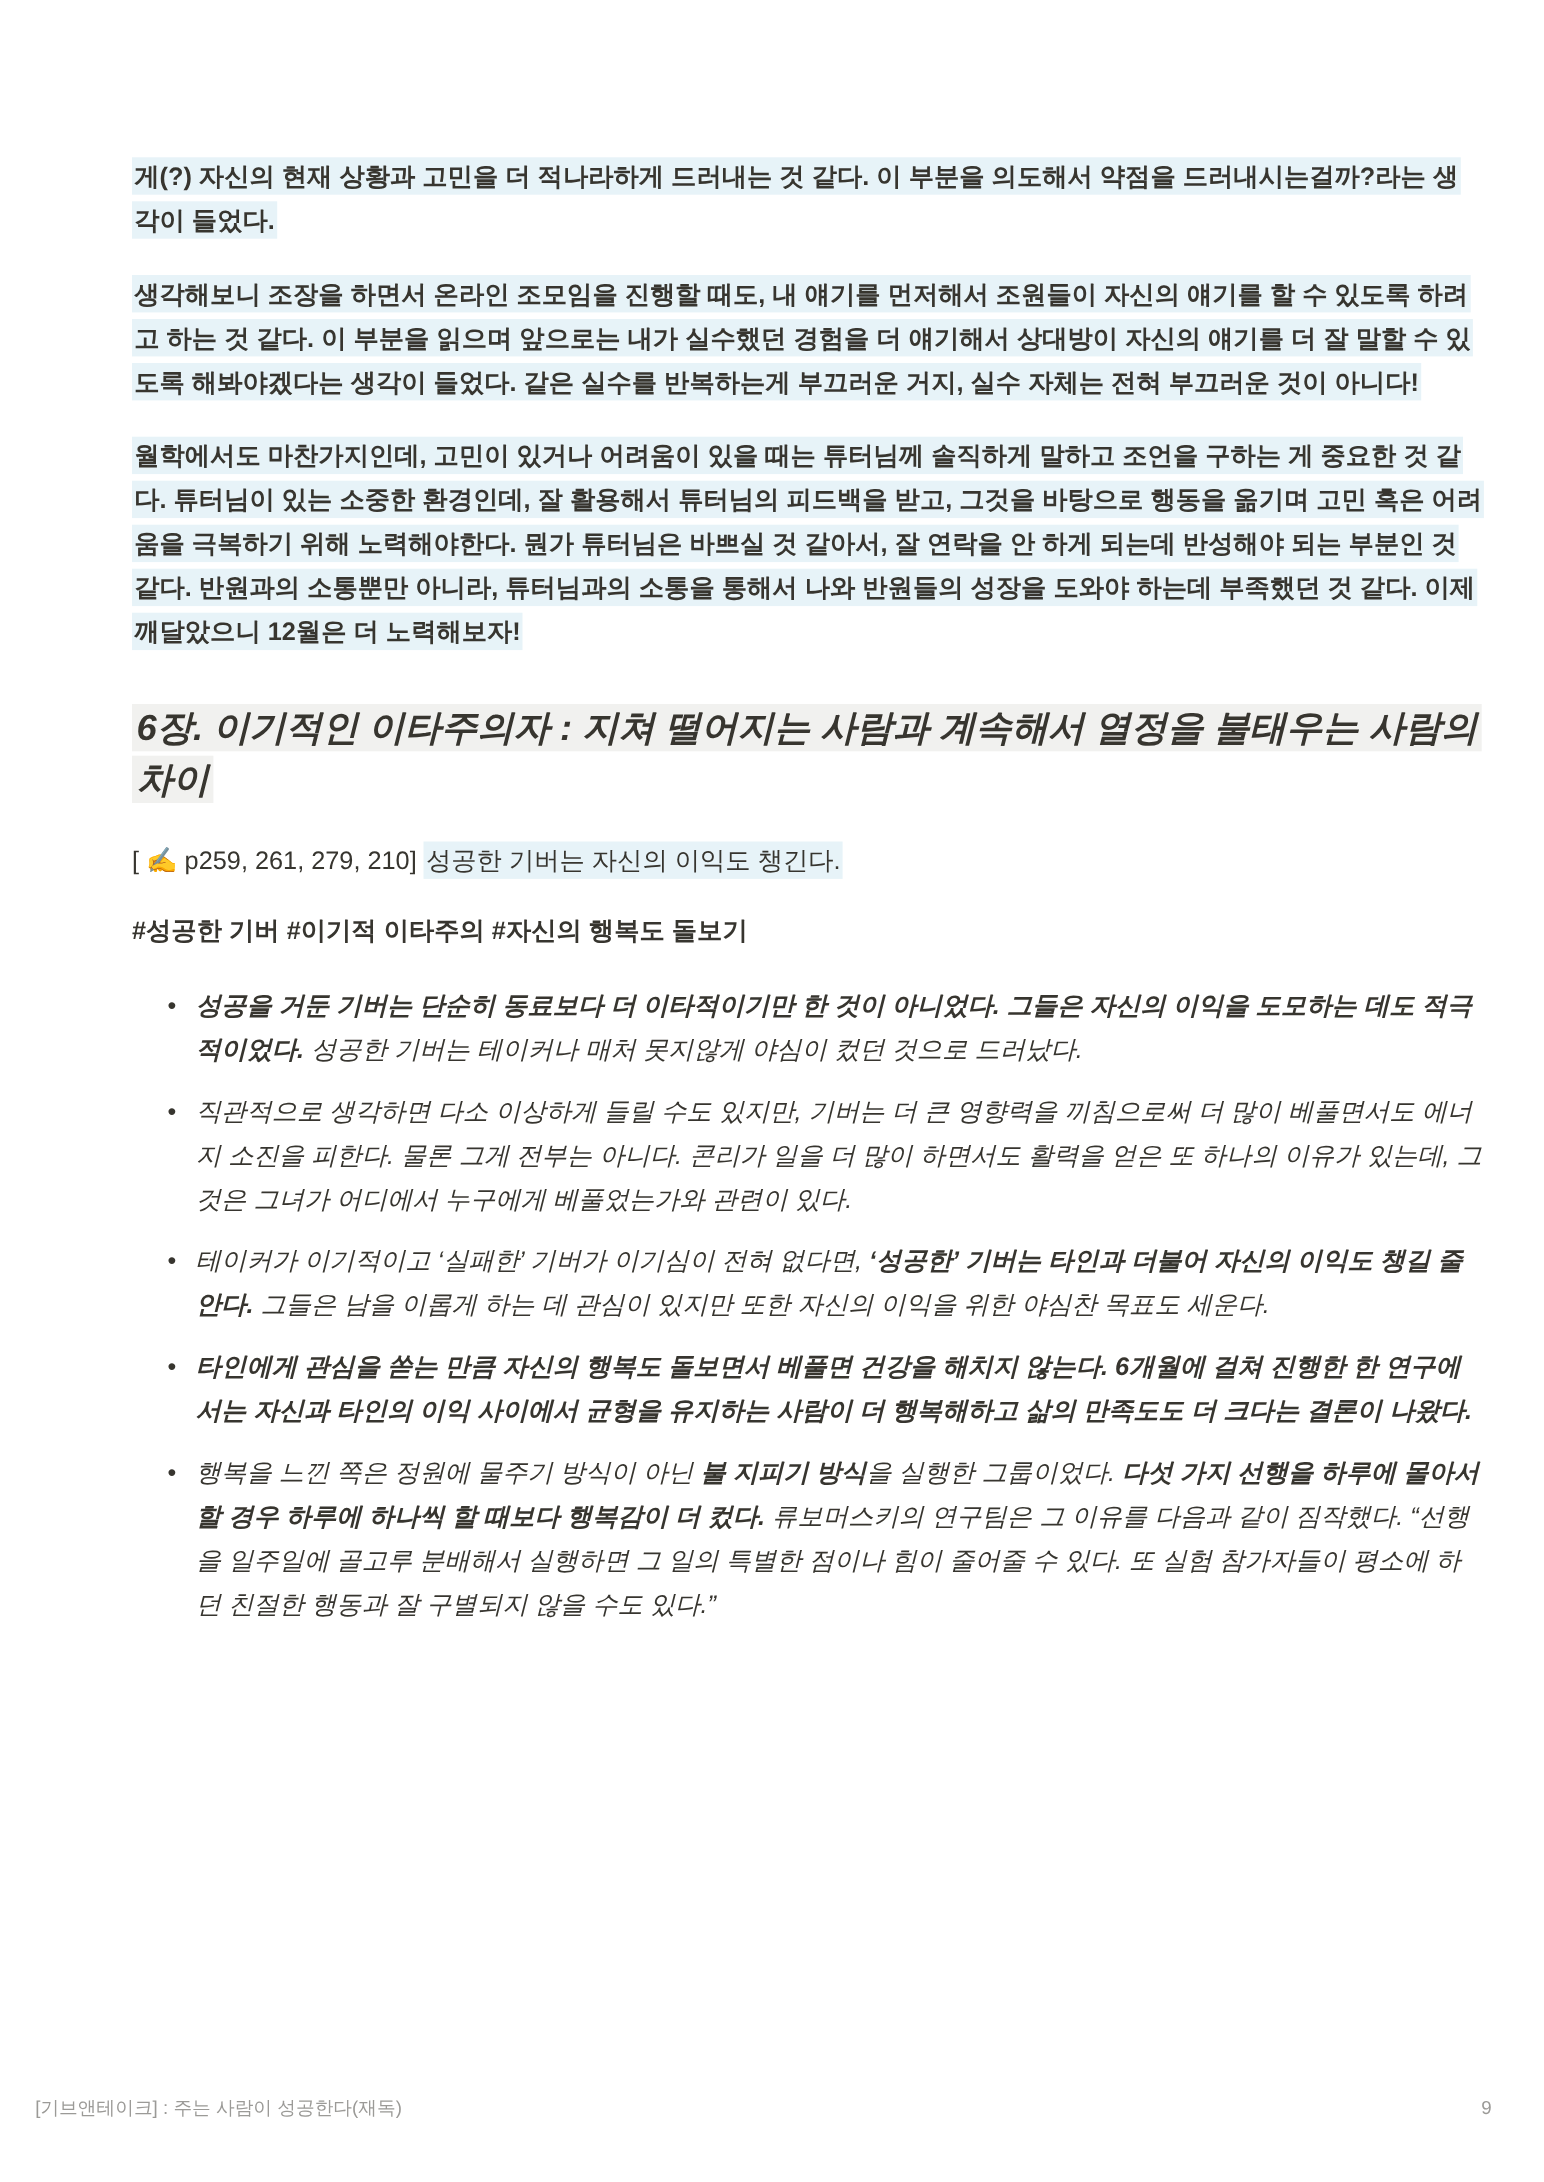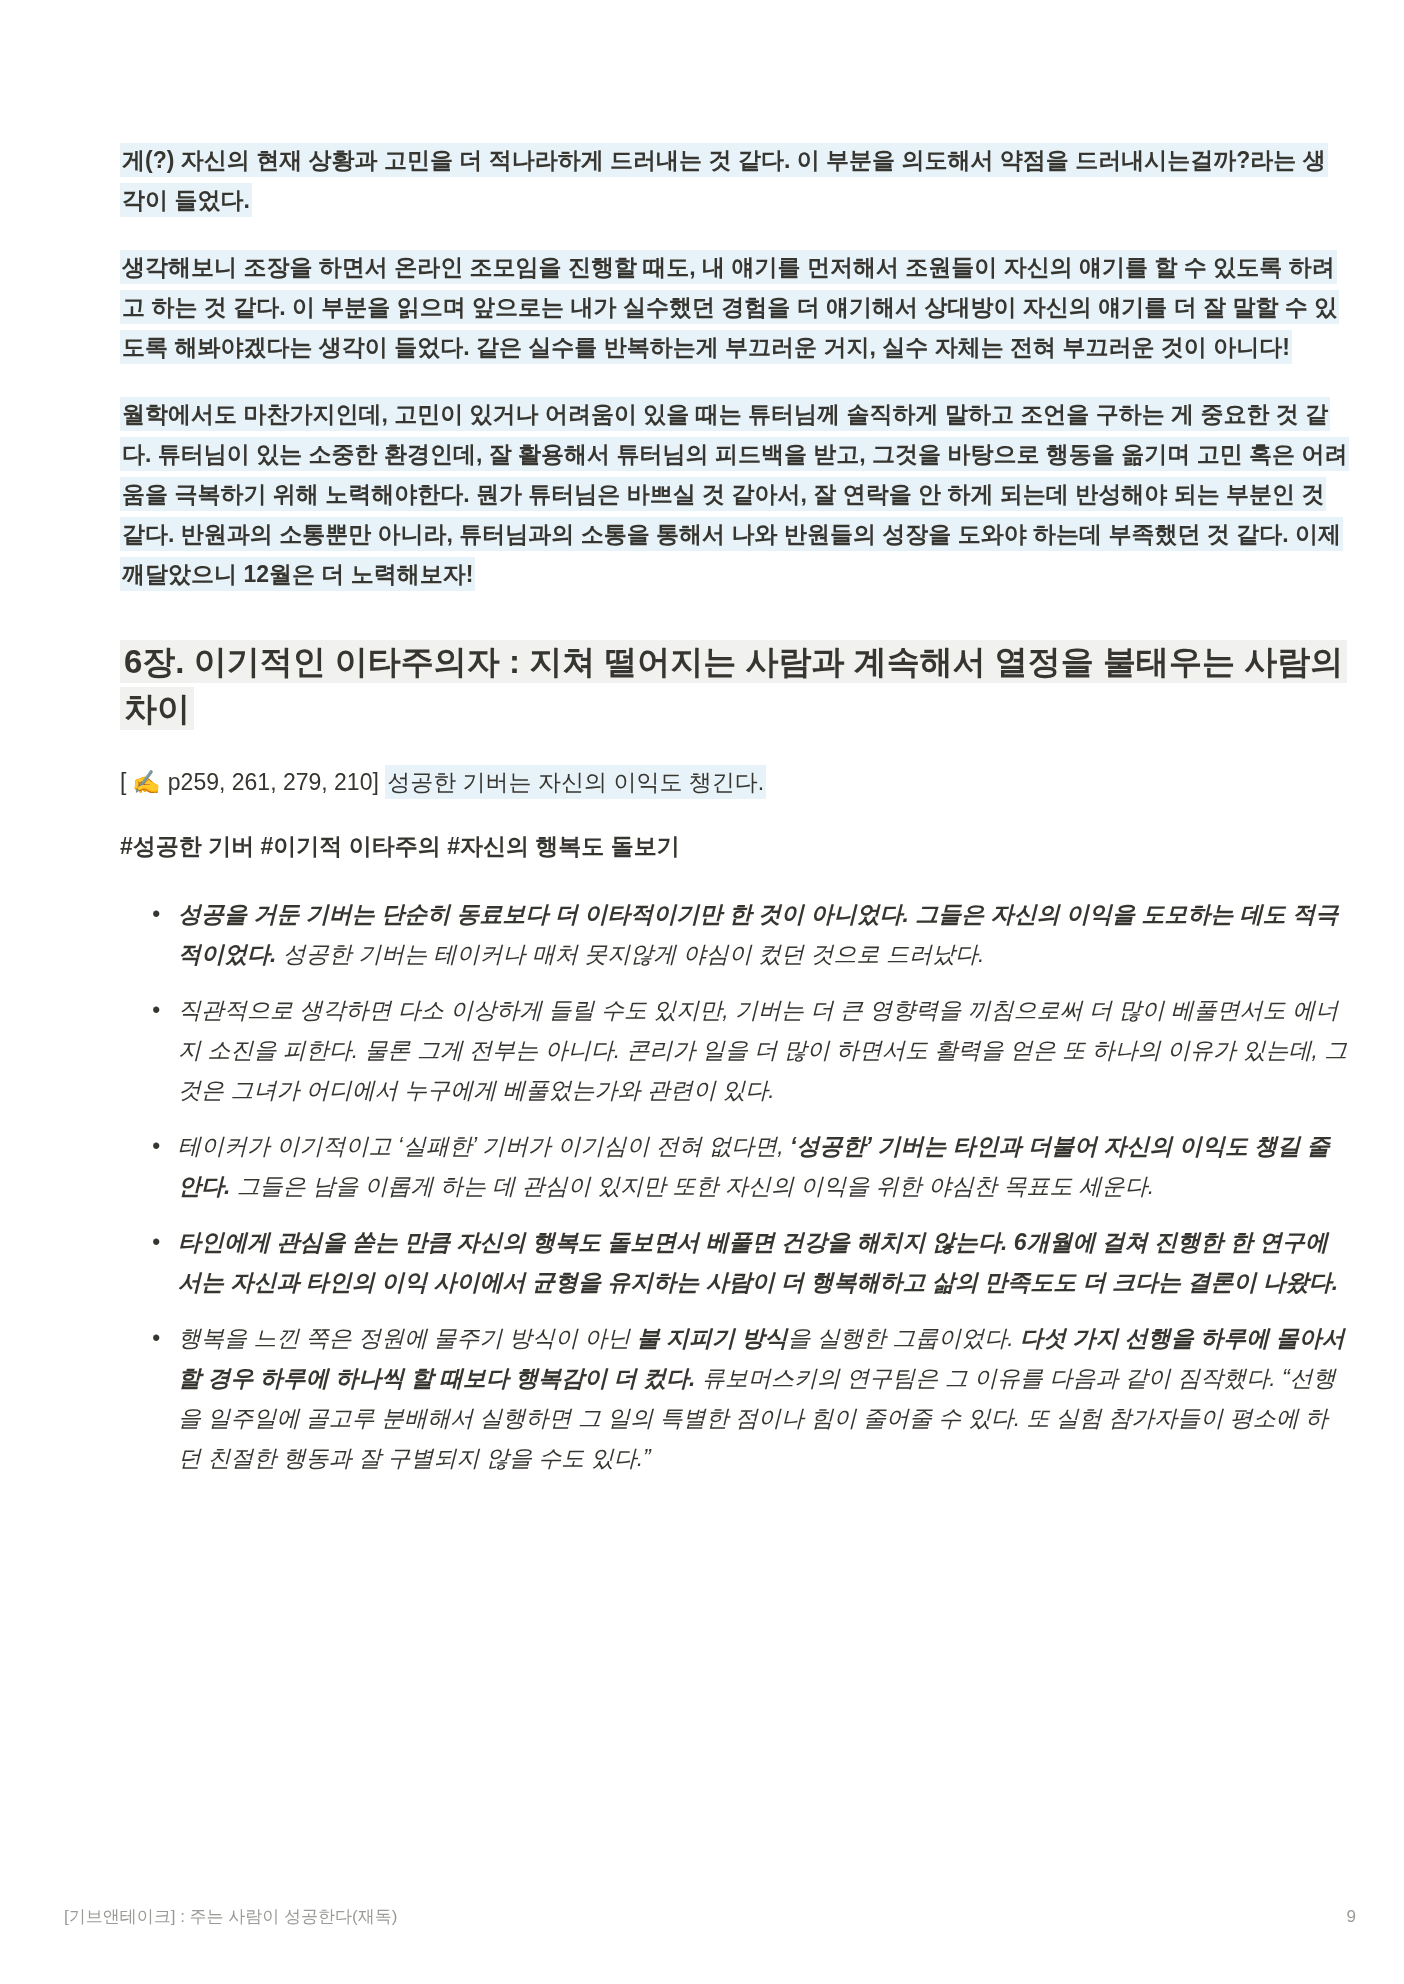--- a/index.html
+++ b/index.html
@@ -32,20 +32,21 @@
     box-decoration-break: clone;
     -webkit-box-decoration-break: clone;
     padding: 3px 4px;
   }
   h2.section-heading {
     font-size: 33px;
     line-height: 47px;
     font-weight: 700;
     color: #37352f;
     margin: 44px 0 30px 0;
+    font-style: italic;
   }
   .note-line {
     font-size: 23px;
     line-height: 40px;
     margin: 0 0 24px 0;
     font-weight: 400;
   }
   .emoji { font-style: normal; }
   .hashtags {
     font-size: 23px;
@@ -70,21 +71,21 @@
     content: "•";
     position: absolute;
     left: 0;
     top: 0;
     font-size: 23px;
     line-height: 40px;
     color: #37352f;
   }
   .footer {
     position: absolute;
-    left: 64px;
+    left: 32px;
     right: 48px;
     bottom: 56px;
     display: flex;
     justify-content: space-between;
     align-items: center;
     font-size: 17px;
     color: #9b9a97;
   }
 </style>
 </head>

